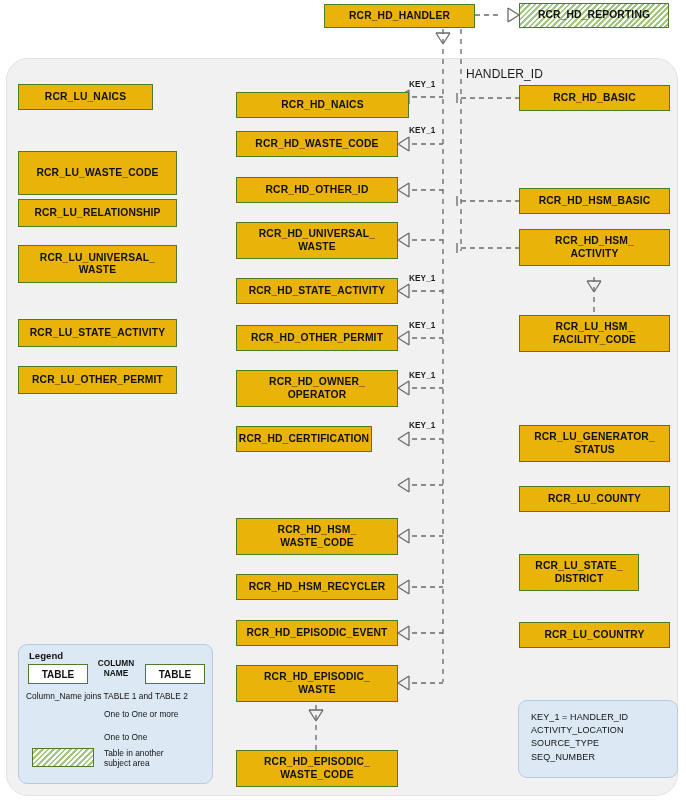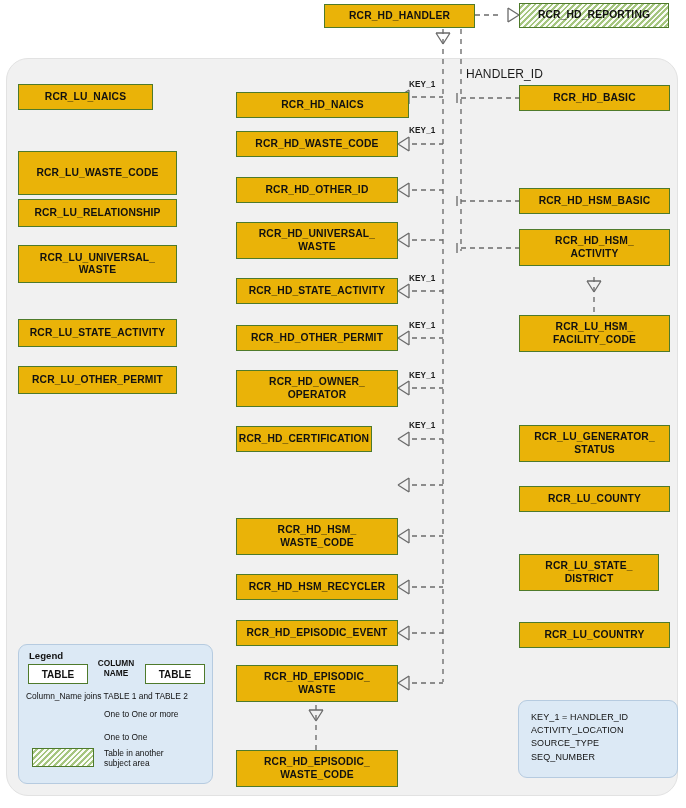--- a/index.html
+++ b/index.html
@@ -254,21 +254,21 @@
     <span>RCR_LU_HSM_
 FACILITY_CODE</span>
   </div>
   <div class="tbl" style="left:519px;top:425px;width:151px;height:37px;">
     <span>RCR_LU_GENERATOR_
 STATUS</span>
   </div>
   <div class="tbl" style="left:519px;top:486px;width:151px;height:26px;">
     <span>RCR_LU_COUNTY</span>
   </div>
-  <div class="tbl" style="left:519px;top:554px;width:140px;height:37px;">
+  <div class="tbl" style="left:519px;top:554px;width:120px;height:37px;">
     <span>RCR_LU_STATE_
 DISTRICT</span>
   </div>
   <div class="tbl" style="left:519px;top:622px;width:151px;height:26px;">
     <span>RCR_LU_COUNTRY</span>
   </div>
 
   <div class="elbl" style="left:409px;top:80px;">KEY_1</div>
   <div class="elbl" style="left:409px;top:126px;">KEY_1</div>
   <div class="elbl" style="left:409px;top:274px;">KEY_1</div>

